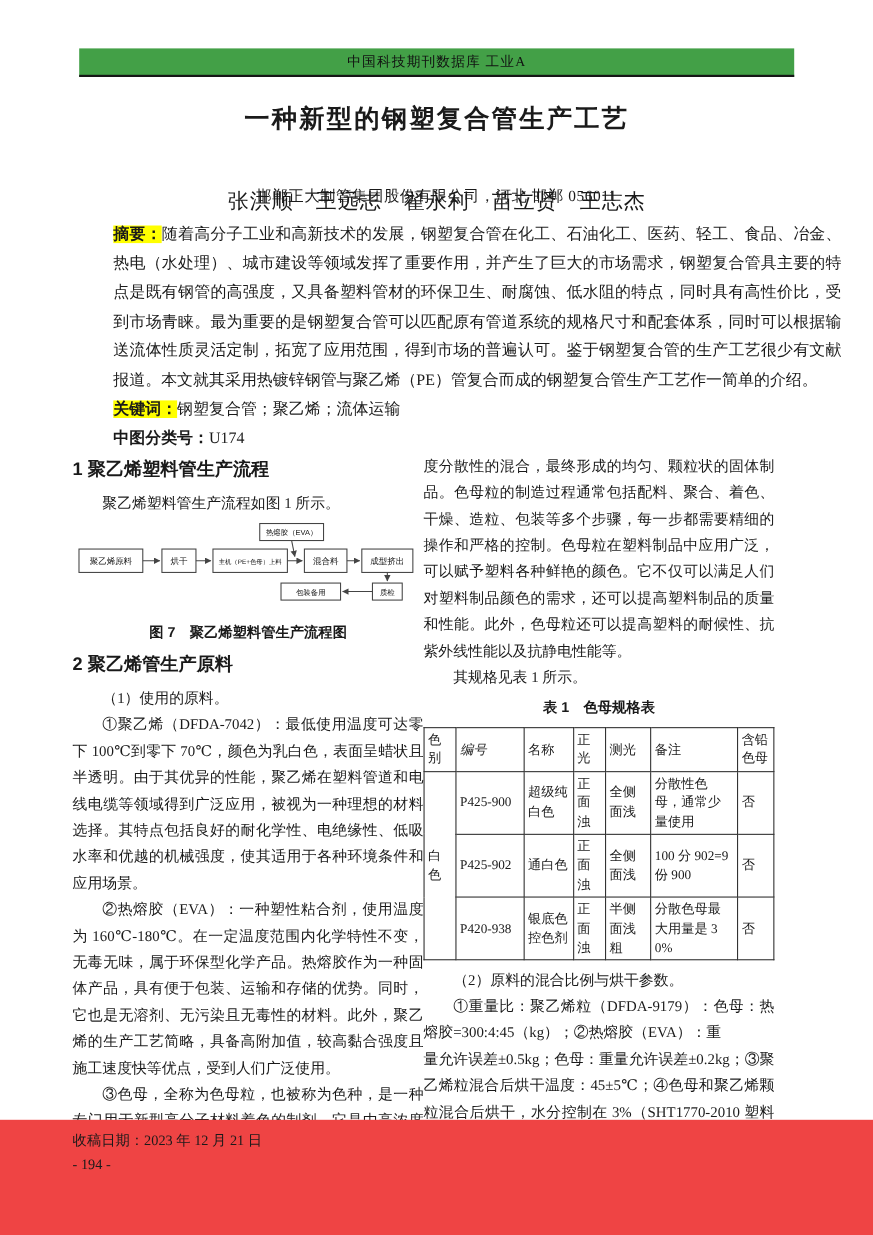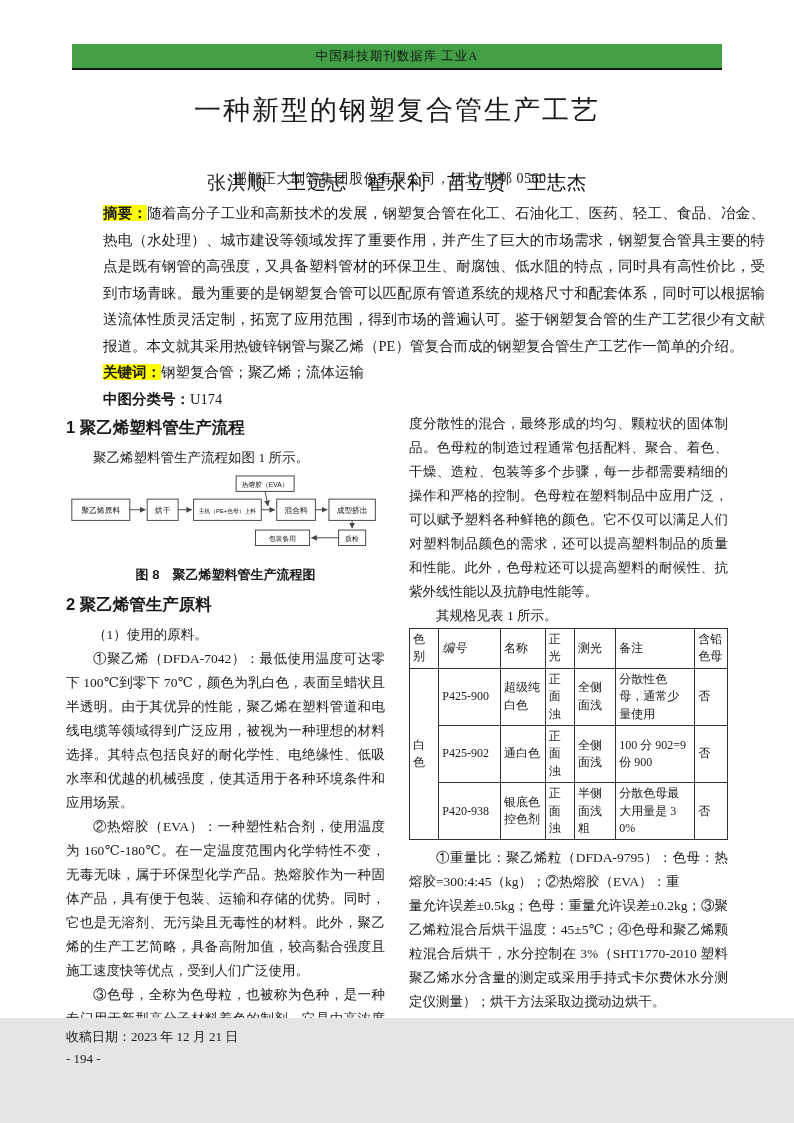--- a/index.html
+++ b/index.html
@@ -16,21 +16,21 @@
     background:var(--band,#43a047);
     border-bottom:2px solid #161616;
     display:flex;align-items:center;justify-content:center;
     font-size:12.5px;letter-spacing:1px;color:#111;
   }
 
   
   .title{
     position:absolute;left:66px;top:92px;width:662px;text-align:center;
     font-family:"Liberation Sans","DejaVu Sans",sans-serif;
-    font-weight:normal;font-size:27px;letter-spacing:2px;
+    font-weight:bold;font-size:23px;letter-spacing:2px;
   }
   .authors{
     position:absolute;left:66px;top:142px;width:662px;text-align:center;
     font-size:19px;letter-spacing:1px;margin-top:28px;
   }
   .affiliation{
     position:absolute;left:66px;top:170px;width:662px;text-align:center;
     font-size:14px;letter-spacing:0.5px;
   }
 
@@ -42,21 +42,21 @@
   .lab{
     font-family:"Liberation Sans","DejaVu Sans",sans-serif;
     font-weight:bold;
   }
   .hl{background:var(--hl,#ffff00);}
   .meta p{margin:0;}
 
   
   .columns{
     position:absolute;left:66px;top:412px;width:662px;
-    display:flex;gap:24px;
+    display:flex;
   }
   .col{width:319px;font-size:13.5px;line-height:24px;text-align:justify;}
   .col p{margin:0;}
   .indent{text-indent:2em;}
   .sec-heading{
     font-family:"Liberation Sans","DejaVu Sans",sans-serif;
     font-weight:bold;font-size:16.5px;line-height:1.35;
     margin:4px 0 8px;text-align:left;
   }
   .caption{
@@ -81,21 +81,21 @@
   table.spec th,table.spec td{
     border:1px solid #333;padding:2px 3px;font-weight:normal;
     text-align:left;vertical-align:middle;word-break:break-all;
   }
   .cw1{width:24px;} .cw2{width:62px;font-style:italic;} .cw3{width:42px;} .cw4{width:24px;}
   .cw5{width:38px;} .cw6{width:80px;} .cw7{width:28px;}
 
   
   .footer{
     position:absolute;left:0;top:1018px;width:794px;height:105px;
-    background:#e5e5e5;box-sizing:border-box;padding:8px 66px 0;
+    background:#ef4444;box-sizing:border-box;padding:8px 66px 0;
     font-size:13px;line-height:22px;
   }
   .footer p{margin:0;}
   .pagenum{margin-top:2px;font-size:13px;}
 </style>
 </head>
 <body>
 
 <div class="sheet">
 
@@ -152,33 +152,34 @@
 
         <line x1="66" y1="37" x2="82" y2="37" marker-end="url(#arr)"></line>
         <line x1="116" y1="37" x2="130" y2="37" marker-end="url(#arr)"></line>
         <line x1="202" y1="37" x2="216" y2="37" marker-end="url(#arr)"></line>
         <line x1="206" y1="18" x2="209" y2="33" marker-end="url(#arr)"></line>
         <line x1="258" y1="37" x2="270" y2="37" marker-end="url(#arr)"></line>
         <line x1="296" y1="48" x2="296" y2="56" marker-end="url(#arr)"></line>
         <line x1="282" y1="66" x2="254" y2="66" marker-end="url(#arr)"></line>
       </svg>
 
-      <div class="caption">图 8　聚乙烯塑料管生产流程图</div>
+      <div class="caption">图 7　聚乙烯塑料管生产流程图</div>
 
       <div class="sec-heading">2 聚乙烯管生产原料</div>
       <p class="indent">（1）使用的原料。</p>
       <p class="indent">①聚乙烯（DFDA-7042）：最低使用温度可达零下 100℃到零下 70℃，颜色为乳白色，表面呈蜡状且半透明。由于其优异的性能，聚乙烯在塑料管道和电线电缆等领域得到广泛应用，被视为一种理想的材料选择。其特点包括良好的耐化学性、电绝缘性、低吸水率和优越的机械强度，使其适用于各种环境条件和应用场景。</p>
       <p class="indent">②热熔胶（EVA）：一种塑性粘合剂，使用温度为 160℃-180℃。在一定温度范围内化学特性不变，无毒无味，属于环保型化学产品。热熔胶作为一种固体产品，具有便于包装、运输和存储的优势。同时，它也是无溶剂、无污染且无毒性的材料。此外，聚乙烯的生产工艺简略，具备高附加值，较高黏合强度且施工速度快等优点，受到人们广泛使用。</p>
       <p class="indent">③色母，全称为色母粒，也被称为色种，是一种专门用于新型高分子材料着色的制剂。它是由高浓度的颜料或染料与聚合物基体以及各种助剂一起进行高</p>
     </div>
 
     <div class="col">
       <p>度分散性的混合，最终形成的均匀、颗粒状的固体制品。色母粒的制造过程通常包括配料、聚合、着色、干燥、造粒、包装等多个步骤，每一步都需要精细的操作和严格的控制。色母粒在塑料制品中应用广泛，可以赋予塑料各种鲜艳的颜色。它不仅可以满足人们对塑料制品颜色的需求，还可以提高塑料制品的质量和性能。此外，色母粒还可以提高塑料的耐候性、抗紫外线性能以及抗静电性能等。</p>
       <p class="indent">其规格见表 1 所示。</p>
 
+      <div class="caption">表 1　色母规格表</div>
       <table class="spec">
         <tbody>
             <tr>
           <th class="cw1">色别</th>
           <th class="cw2">编号</th>
           <th class="cw3">名称</th>
           <th class="cw4">正光</th>
           <th class="cw5">测光</th>
           <th class="cw6">备注</th>
           <th class="cw7">含铅色母</th>
@@ -204,21 +205,22 @@
           <td>P420-938</td>
           <td>银底色控色剂</td>
           <td>正面浊</td>
           <td>半侧面浅粗</td>
           <td>分散色母最大用量是 30%</td>
           <td>否</td>
         </tr>
       </tbody>
         </table>
 
-      <p class="indent">①重量比：聚乙烯粒（DFDA-9795）：色母：热熔胶=300:4:45（kg）；②热熔胶（EVA）：重</p>
+      <p class="indent">（2）原料的混合比例与烘干参数。</p>
+      <p class="indent">①重量比：聚乙烯粒（DFDA-9179）：色母：热熔胶=300:4:45（kg）；②热熔胶（EVA）：重</p>
       <p>量允许误差±0.5kg；色母：重量允许误差±0.2kg；③聚乙烯粒混合后烘干温度：45±5℃；④色母和聚乙烯颗粒混合后烘干，水分控制在 3%（SHT1770-2010 塑料 聚乙烯水分含量的测定或采用手持式卡尔费休水分测定仪测量）；烘干方法采取边搅动边烘干。</p>
     </div>
 
   </div>
 
   <div class="footer">
     <p>收稿日期：2023 年 12 月 21 日</p>
     <p class="pagenum">- 194 -</p>
   </div>
 

